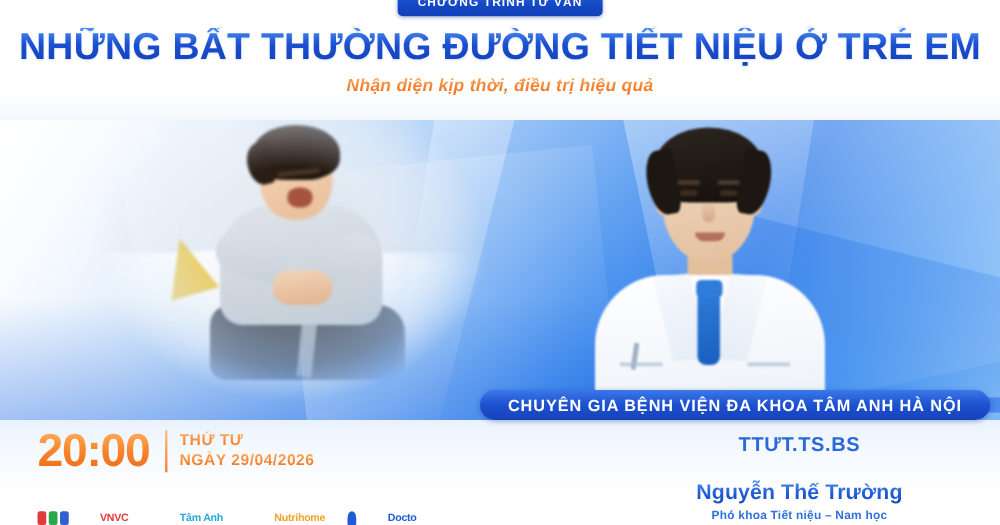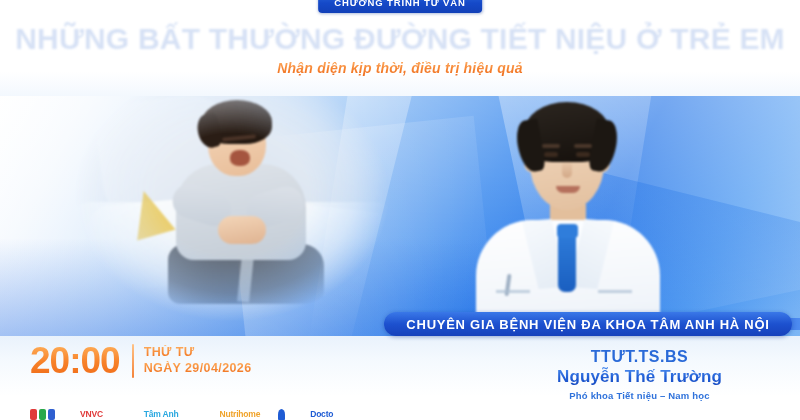--- a/index.html
+++ b/index.html
@@ -297,21 +297,21 @@
   .lg-dot { width:7px; height:11px; border-radius:2px; }
   .logo-label { font-size:8.5px; font-weight:bold; letter-spacing:-.2px; white-space:nowrap;margin-left:23px; }
 
   
   .speaker { position:absolute; right:78px; top:12px; text-align:center; }
   .sp-title {
     font-size:16px; font-weight:bold; letter-spacing:.5px;
     color:#2a6ad8; filter:blur(.35px);
   }
   .sp-name {
-    font-size:17px; font-weight:bold; letter-spacing:.1px; margin-top:1px;
+    font-size:17px; font-weight:bold; letter-spacing:.1px; margin-top:18px;
     background:linear-gradient(180deg,#4f90f0 0%,#1f5cd4 55%,#1749be 100%);
     -webkit-background-clip:text; background-clip:text;
     -webkit-text-fill-color:transparent; color:transparent;
     filter:blur(.3px);
   }
   .sp-role {
     font-size:9.5px; font-weight:bold; letter-spacing:.2px; margin-top:3px;
     color:#2f72db; filter:blur(.55px);
   }
 </style>
@@ -374,20 +374,21 @@
       <div class="doc-mouth"></div>
     </div>
   </div>
 
   <div class="expert-banner-tail"></div>
   <div class="expert-banner">CHUYÊN GIA BỆNH VIỆN ĐA KHOA TÂM ANH HÀ NỘI</div>
 
   <div class="header-zone">
     <div class="program-badge">CHƯƠNG TRÌNH TƯ VẤN</div>
     <div class="title-shadow">NHỮNG BẤT THƯỜNG ĐƯỜNG TIẾT NIỆU Ở TRẺ EM</div>
+    <div class="main-title">NHỮNG BẤT THƯỜNG ĐƯỜNG TIẾT NIỆU Ở TRẺ EM</div>
     <div class="subtitle">Nhận diện kịp thời, điều trị hiệu quả</div>
   </div>
 
   <div class="footer">
 
     <div class="time-row">
       <div class="time-big">20:00</div>
       <div class="time-div"></div>
       <div class="date-col">
         <div class="date-dow">THỨ TƯ</div>

